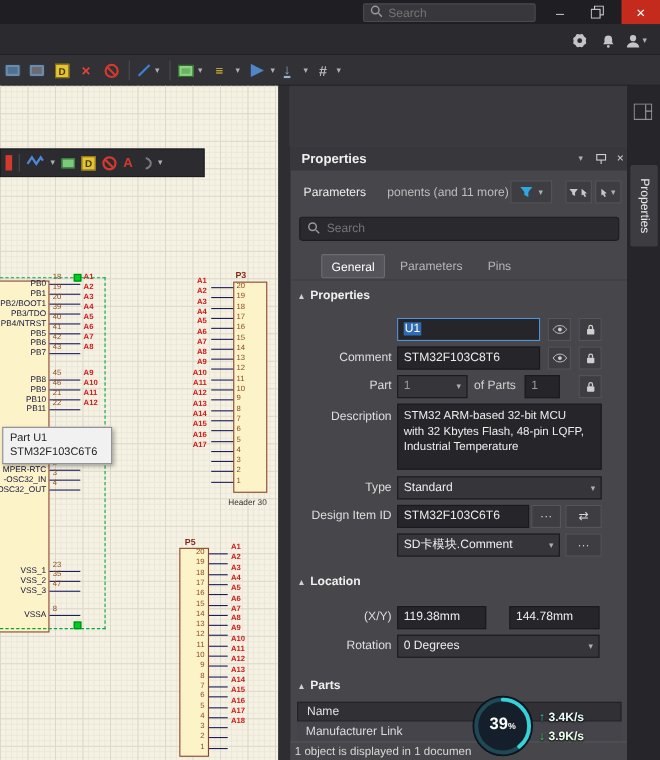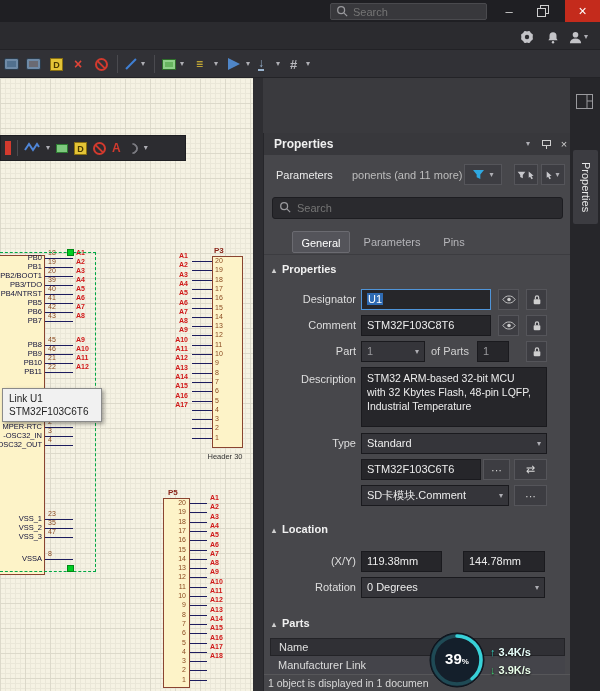--- a/index.html
+++ b/index.html
@@ -407,21 +407,21 @@
         <div class="pin-num" style="left: 168px; top: 597.7px; width: 18px; text-align: right;">1</div>
       </div>
 
     <div class="sel-dash-h" style="left:0;top:174px;width:96px"></div>
     <div class="sel-dash-v" style="left:95px;top:174px;height:320px"></div>
     <div class="sel-dash-h" style="left:0;top:493px;width:96px"></div>
     <div class="sel-handle" style="left:67px;top:171px"></div>
     <div class="sel-handle" style="left:67px;top:487px"></div>
 
     <div id="sch-tooltip">
-      <div>Link U1</div>
+      <div>Part U1</div>
       <div>STM32F103C6T6</div>
     </div>
 
     <div id="float-toolbar">
       <span class="icon-cutred"></span>
       <span class="ft-sep"></span>
       <span>
         <svg width="16" height="12" viewBox="0 0 16 12">
             <polyline points="1,9 5,3 9,9 13,3 15,6" fill="none" stroke="#4f86d8" stroke-width="2"></polyline>
           </svg>
@@ -487,21 +487,20 @@
       <input readonly="" placeholder="Search" style="">
     </div>
 
     <div class="tab active" style="left:28px;top:98px;width:58px">General</div>
     <div class="tab" style="left:90px;top:98px;width:76px">Parameters</div>
     <div class="tab" style="left:170px;top:98px;width:40px">Pins</div>
     <div style="position:absolute;left:0;top:121px;width:307px;border-bottom:1px solid #3c3c40"></div>
 
     <div class="sechead" style="left:8px;top:130px"><span class="tri">▴</span><span>Properties</span></div>
 
-    <span class="plabel" style="left:0;top:156px">Designator</span>
     <div class="pfield" style="left:97px;top:156px;width:130px;border-color:#4f94d8"><span class="selhl">U1</span></div>
     <div class="pbtn" style="left:234px;top:156px;width:21px">
       <svg width="14" height="9" viewBox="0 0 16 10">
           <path d="M1 5c2.5-3.5 4.5-4 7-4s4.5.5 7 4c-2.5 3.5-4.5 4-7 4S3.5 8.5 1 5z" fill="none" stroke="#cfcfcf"></path>
           <circle cx="8" cy="5" r="2" fill="#cfcfcf"></circle>
         </svg>
     </div>
     <div class="pbtn" style="left:262px;top:156px;width:21px">
       <svg width="10" height="12" viewBox="0 0 12 14">
           <rect x="2" y="6" width="8" height="6" rx="1" fill="#cfcfcf"></rect>
@@ -536,20 +535,21 @@
     </div>
 
     <span class="plabel" style="left:0;top:236px">Description</span>
     <div class="pfield" style="left:97px;top:234px;width:186px;height:60px;white-space:pre-line;line-height:14px;padding:3px 5px;font-size:10.5px">STM32 ARM-based 32-bit MCU
 with 32 Kbytes Flash, 48-pin LQFP,
 Industrial Temperature</div>
 
     <span class="plabel" style="left:0;top:300px">Type</span>
     <div class="pdrop" style="left:97px;top:300px;width:186px"><span>Standard</span><span class="caret">▾</span></div>
 
+    <span class="plabel" style="left:0;top:326px">Design Item ID</span>
     <div class="pfield" style="left:97px;top:326px;width:120px">STM32F103C6T6</div>
     <div class="pbtn" style="left:219px;top:326px;width:27px">···</div>
     <div class="pbtn" style="left:250px;top:326px;width:33px">⇄</div>
 
     <div class="pdrop" style="left:97px;top:352px;width:148px"><span>SD卡模块.Comment</span><span class="caret">▾</span></div>
     <div class="pbtn" style="left:250px;top:352px;width:33px">···</div>
 
     <div class="sechead" style="left:8px;top:390px"><span class="tri">▴</span><span>Location</span></div>
     <span class="plabel" style="left:0;top:418px">(X/Y)</span>
     <div class="pfield" style="left:97px;top:418px;width:81px">119.38mm</div>

